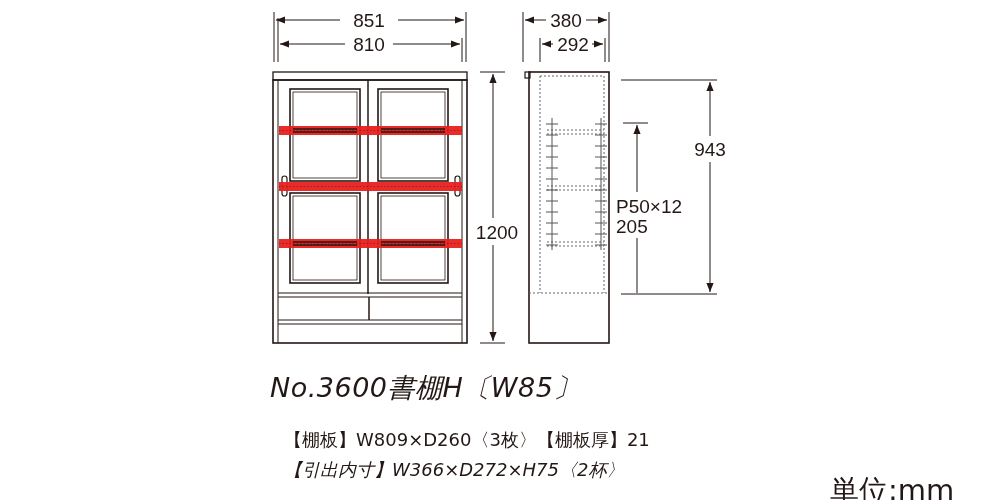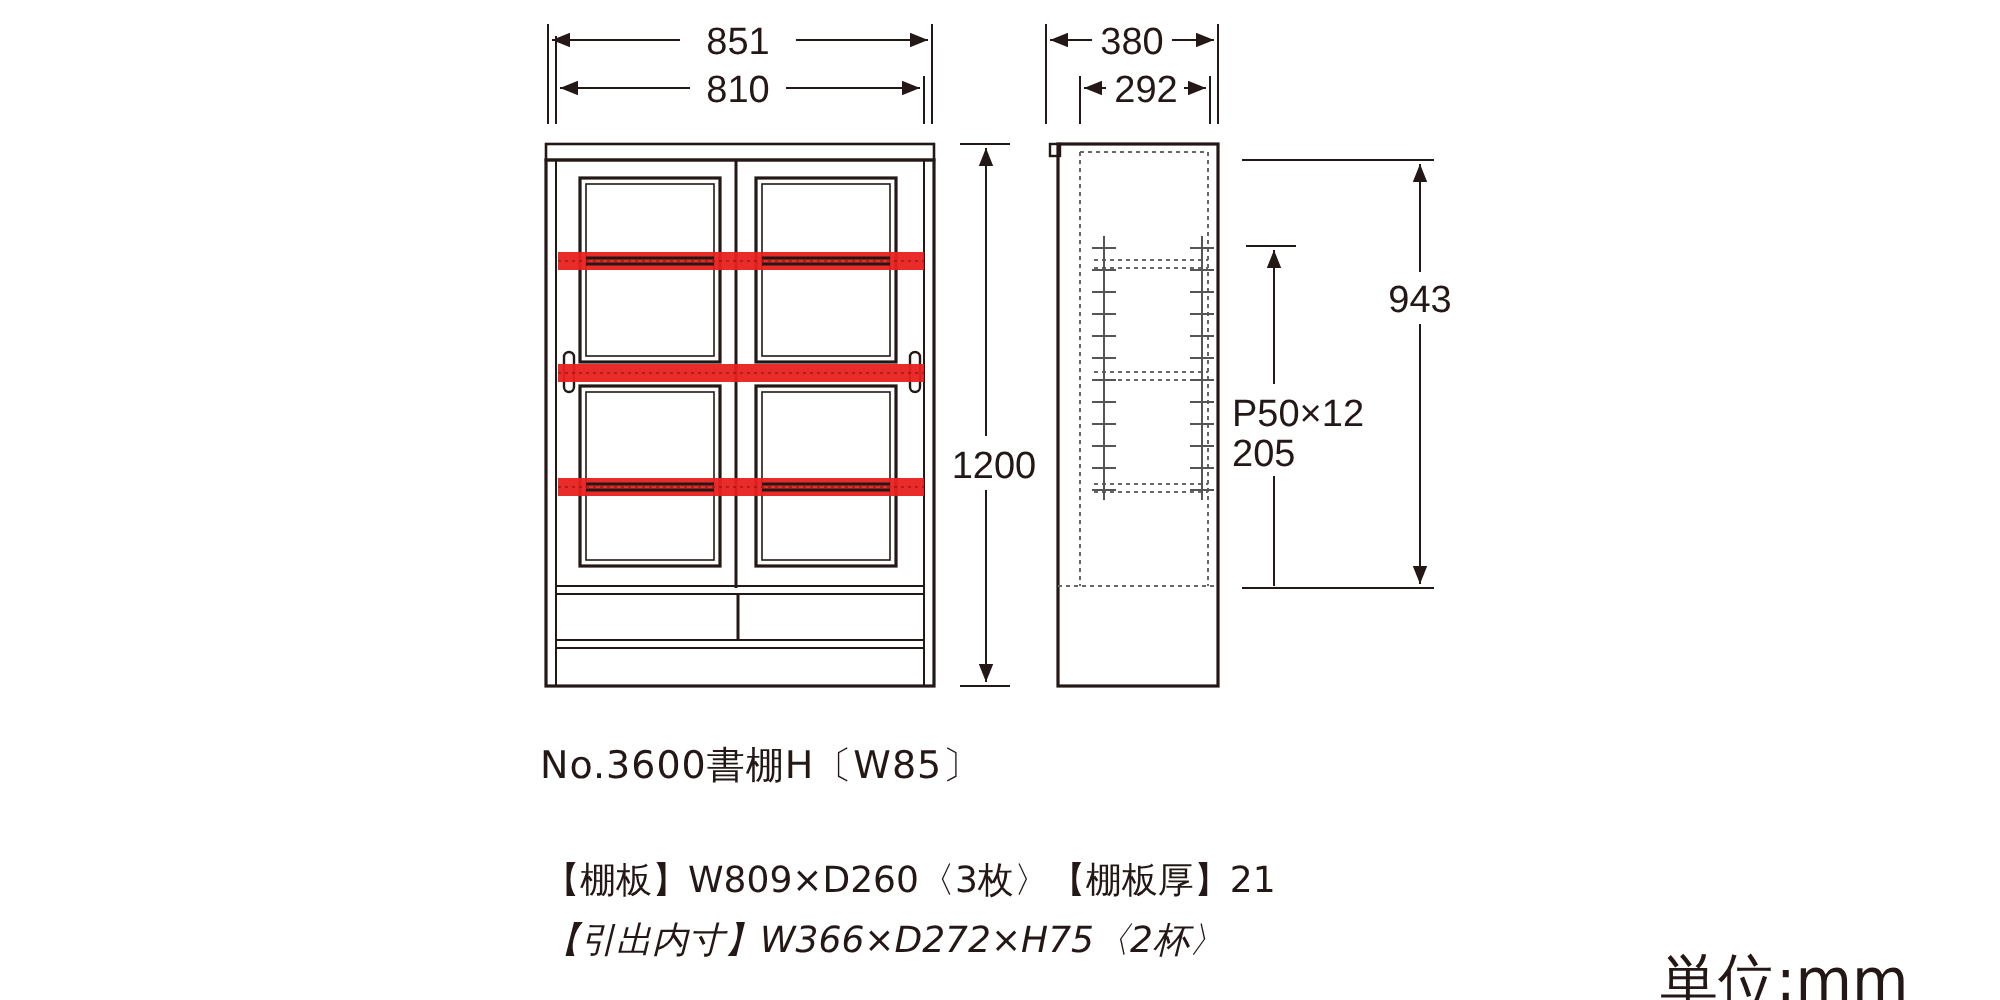--- a/index.html
+++ b/index.html
@@ -1,20 +1,20 @@
 <!DOCTYPE html>
 <html><head>
 <meta charset="utf-8">
 <style>
   html,body{margin:0;padding:0;background:#fff;}
   body{width:1000px;height:500px;position:relative;overflow:hidden;font-family:"DejaVu Sans","Liberation Sans",sans-serif;color:#231815;}
   svg{position:absolute;left:0;top:0;}
   .dimtxt{font-family:"Liberation Sans",sans-serif;font-size:19px;fill:#231815;}
-  .title{position:absolute;left:270px;top:370px;font-size:19px;letter-spacing:0.5px;white-space:nowrap;}
-  .spec{position:absolute;left:272px;font-size:18px;white-space:nowrap;}
+  .title{position:absolute;left:270px;top:370px;font-size:27px;letter-spacing:0.5px;white-space:nowrap;font-style:italic;}
+  .spec{position:absolute;left:284px;font-size:18px;white-space:nowrap;}
   .spec1{top:428px;}
   .spec2{top:458px;font-style:italic;}
   .unit{position:absolute;left:830px;top:471px;font-size:29px;white-space:nowrap;}
 </style>
 </head>
 <body>
 
 <svg width="1000" height="500" viewBox="0 0 1000 500">
   <defs>
     <marker id="arr" viewBox="0 0 10 10" refX="10" refY="5" markerWidth="9" markerHeight="9" orient="auto-start-reverse">

